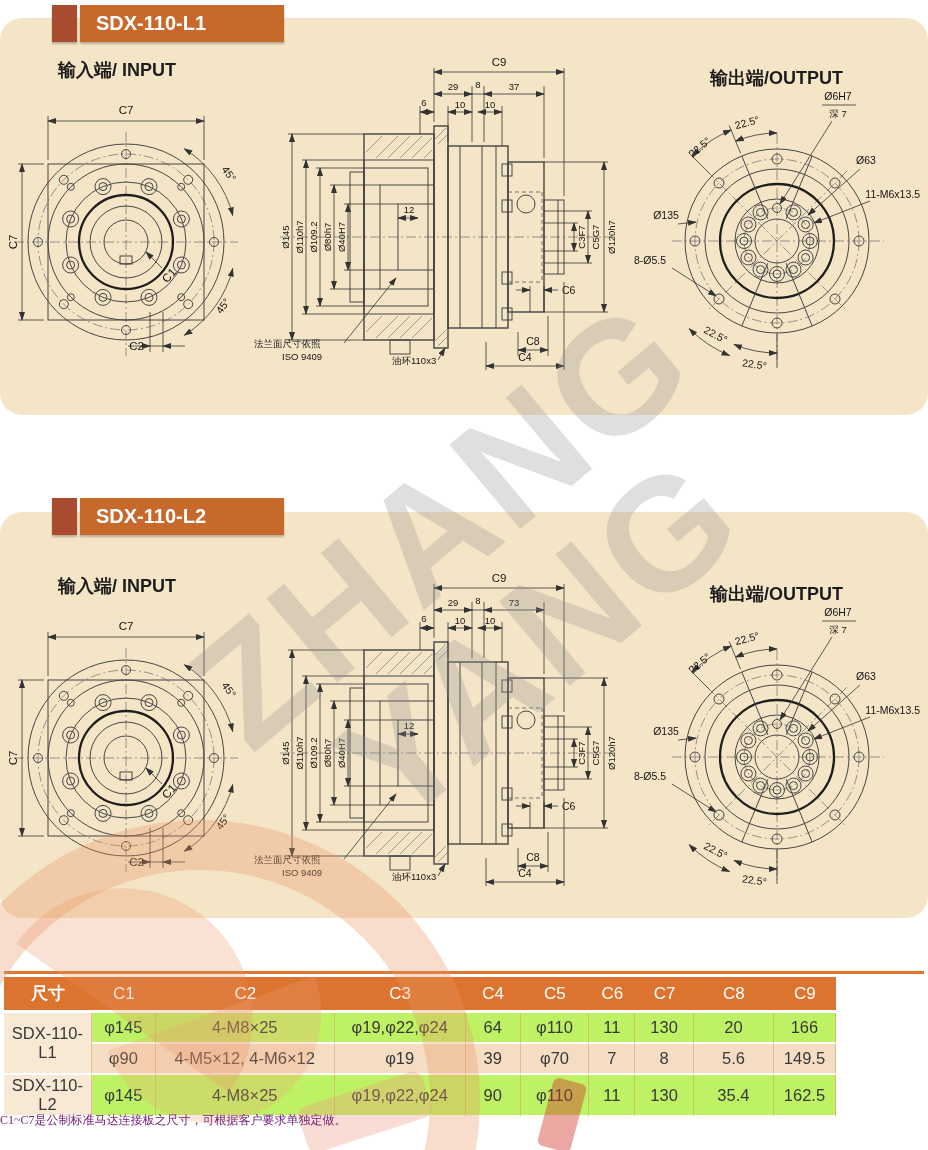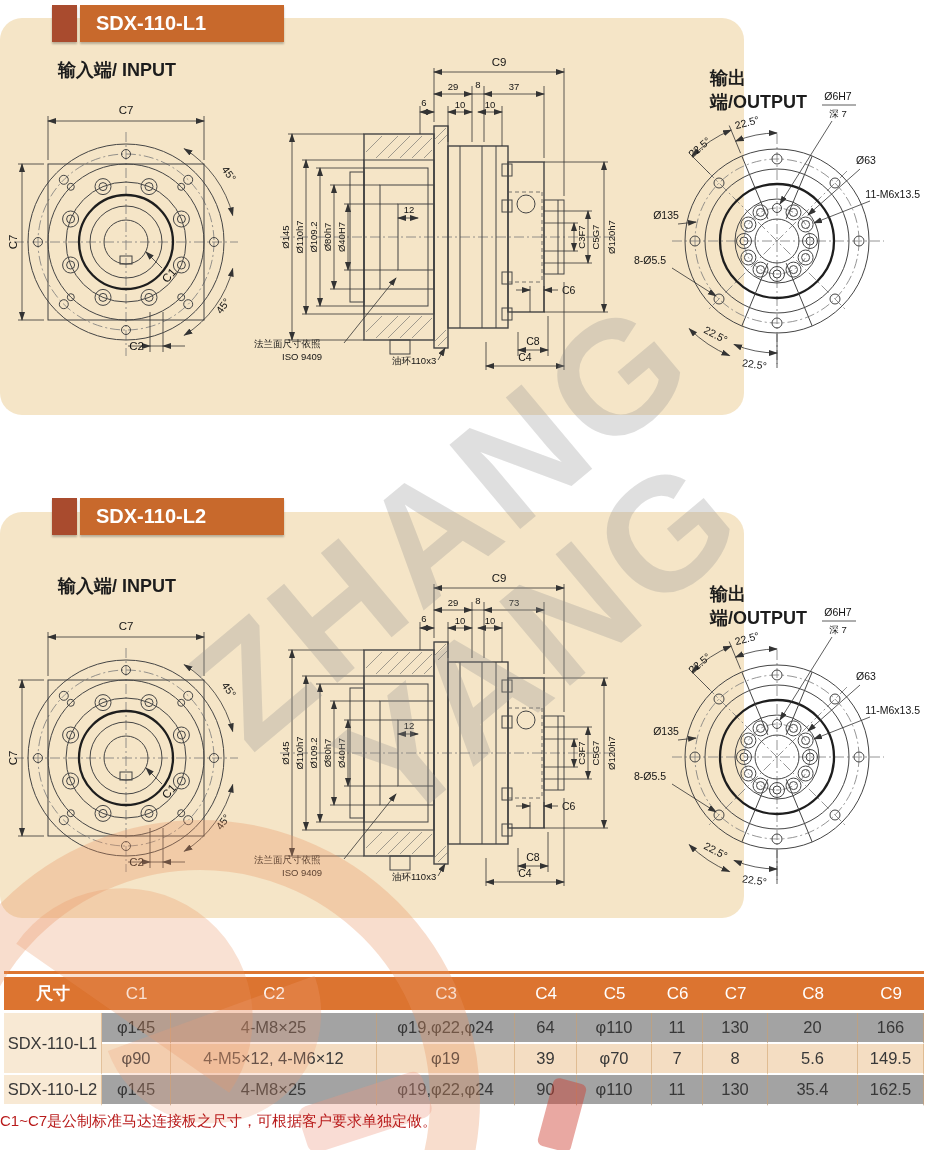--- a/index.html
+++ b/index.html
@@ -1,18 +1,18 @@
 <!DOCTYPE html>
 <html><head>
 <meta charset="utf-8">
 <style>
   html,body{margin:0;padding:0;background:#fff;width:928px;height:1150px;overflow:hidden;
     font-family:"Liberation Sans","DejaVu Sans",sans-serif;}
   #stage{position:relative;width:928px;height:1150px;background:#fff;}
-  .panel{position:absolute;left:0;width:744px;background:#f5e5c7;border-radius:22px;z-index:0;}
+  .panel{position:absolute;left:0;width:928px;background:#f5e5c7;border-radius:22px;z-index:0;}
   .badge{position:absolute;z-index:4;display:flex;}
   .badge-sq{width:25px;height:37px;background:#a94b2e;margin-right:3px;box-shadow:0 2px 2px rgba(0,0,0,.25);}
   .badge-bar{width:188px;height:37px;background:#c8692c;color:#fff;font-weight:bold;font-size:20px;
     line-height:37px;padding-left:16px;box-shadow:0 2px 2px rgba(0,0,0,.25);}
   .sec-title{position:absolute;font-size:18px;font-weight:600;color:#1c1c1c;z-index:2;}
   svg.drw{position:absolute;z-index:2;overflow:visible;}
   .ln{stroke:#454545;fill:none;stroke-width:1;}
   .lnt{stroke:#454545;fill:none;stroke-width:1.4;}
   .lnb{stroke:#1e1e1e;fill:none;stroke-width:2.3;}
   .cl{stroke:#7a7a7a;fill:none;stroke-width:.8;stroke-dasharray:10 3 2 3;}
@@ -25,28 +25,28 @@
   .wm{position:absolute;pointer-events:none;z-index:3;}
   .wm-text{left:170px;top:430px;width:640px;transform:rotate(-40deg);text-align:center;
     font-size:160px;font-weight:bold;line-height:.95;letter-spacing:4px;color:#8f8f8f;opacity:.28;}
   .wm-ring{left:-80px;top:820px;width:460px;height:460px;border:50px solid rgba(233,148,98,.32);border-radius:50%;}
   .wm-s1{left:30px;top:900px;width:260px;height:130px;background:rgba(233,148,98,.28);border-radius:130px 130px 0 0;transform:rotate(35deg);}
   .wm-s2{left:120px;top:1010px;width:220px;height:110px;background:rgba(238,160,120,.26);border-radius:0 0 110px 110px;transform:rotate(-20deg);}
   .wm-red{left:545px;top:1080px;width:34px;height:70px;background:rgba(206,62,48,.45);transform:rotate(15deg);border-radius:6px;}
   .wm-tooth{left:300px;top:1088px;width:130px;height:48px;background:rgba(238,152,128,.34);transform:rotate(-18deg);border-radius:10px;}
   
   .tbl-topline{position:absolute;left:4px;top:971px;width:920px;height:3px;background:#dd7631;z-index:2;}
-  table.dims{position:absolute;left:4px;top:977px;width:920px;border-collapse:separate;border-spacing:0;z-index:2;}
+  table.dims{position:absolute;left:4px;top:977px;width:832px;border-collapse:separate;border-spacing:0;z-index:2;}
   table.dims th{background:#dc7430;color:#fff;font-size:17px;font-weight:normal;height:31px;border-bottom:3px solid #fff;}
   table.dims th.first{font-weight:bold;}
   table.dims td{font-size:16.5px;color:#383838;text-align:center;height:27px;
     border-right:1px solid rgba(207,160,108,.55);border-bottom:2px solid #fff;}
-  tr.r-light td{background:#a3a3a3;} tr.r-peach td{background:#f4ddc2;}
+  tr.r-light td{background:#bef264;} tr.r-peach td{background:#f4ddc2;}
   td.model{background:#f8e9d4 !important;font-size:17px;}
-  .footer-note{position:absolute;left:0;top:1112px;font-size:15px;color:#b91c1c;z-index:4;}
+  .footer-note{position:absolute;left:0;top:1112px;font-size:12px;color:#701a75;z-index:4;font-family:Liberation Serif, serif;}
 </style>
 </head>
 <body>
 
 <div id="stage">
 
 <svg width="0" height="0" style="position:absolute">
   <defs>
     <marker id="ar" markerWidth="9" markerHeight="8" refX="8" refY="3" orient="auto-start-reverse" markerUnits="userSpaceOnUse">
       <path d="M0,0L9,3L0,6Z" fill="#333"></path>

